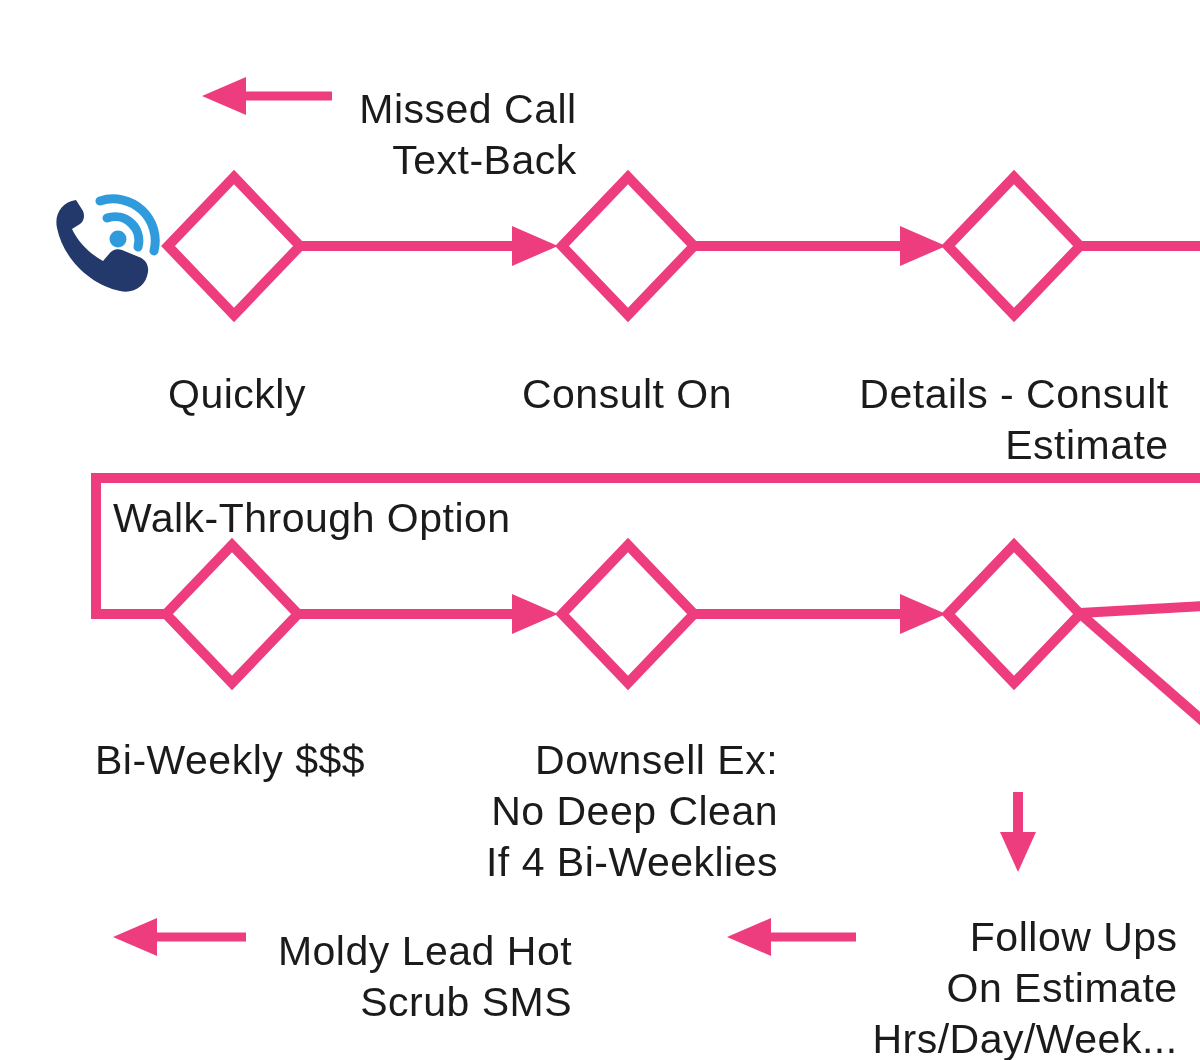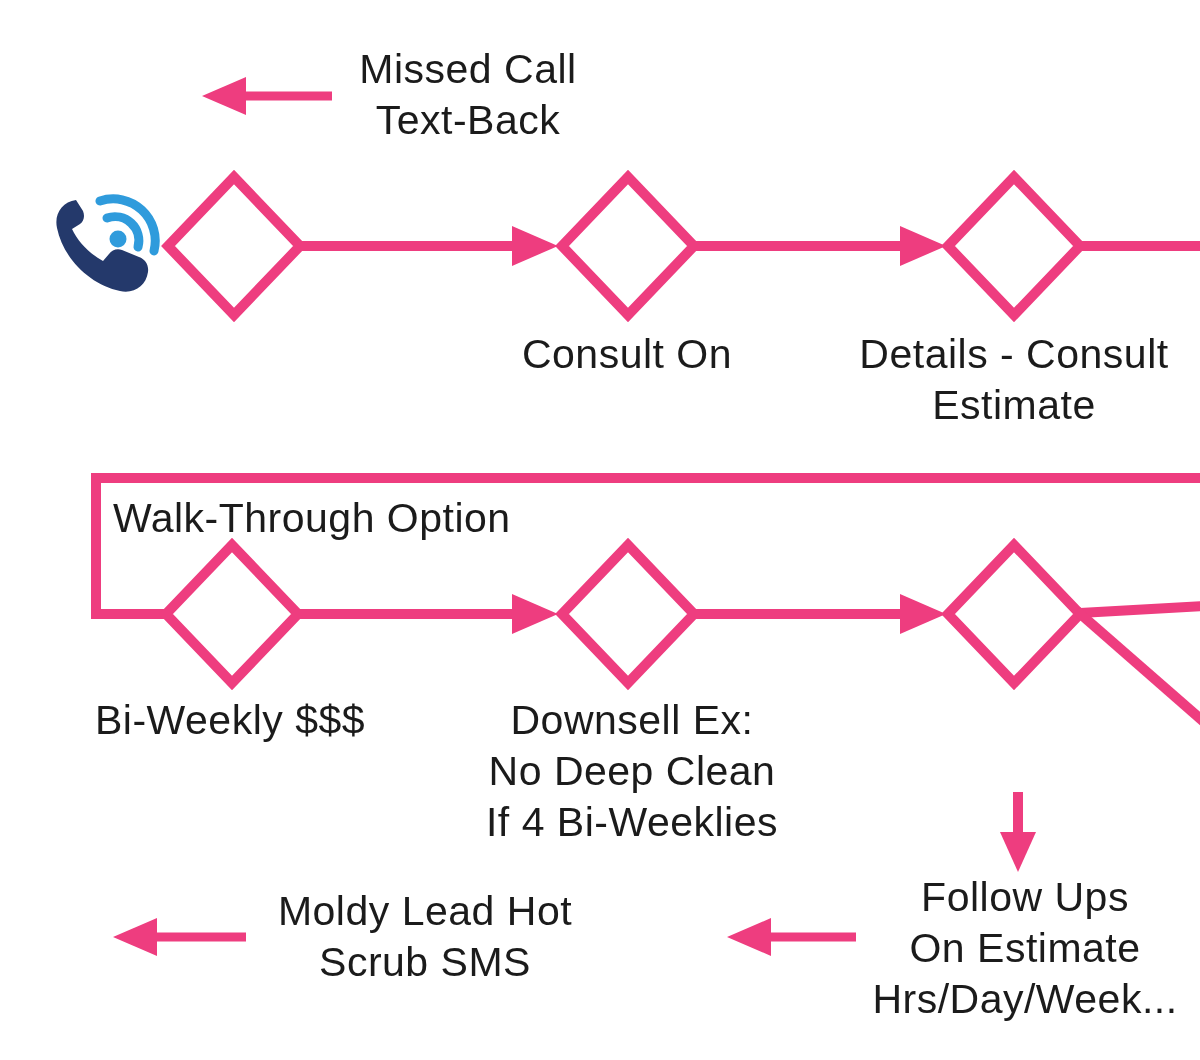--- a/index.html
+++ b/index.html
@@ -19,21 +19,21 @@
   }
   .diagram-svg{position:absolute;left:0;top:0;}
   .label{
     position:absolute;
     color:var(--ink);
     font-size:41px;
     line-height:51px;
     letter-spacing:0.5px;
     white-space:nowrap;
   }
-  .label.center{transform:translateX(-50%);text-align:center;}
+  .label.center{transform:translateX(-50%);text-align:right;margin-top:40px;}
 </style>
 </head>
 <body>
 
 <div class="canvas">
 
   <svg class="diagram-svg" width="1200" height="1060" viewBox="0 0 1200 1060">
 
     <g transform="translate(46,190)">
       <path fill="var(--navy)" d="M 30,10 C 16,12 8,24 11,38 C 17,68 44,95 74,101 C 88,104 100,96 102,82
@@ -95,20 +95,21 @@
       <polygon fill="var(--pink)" points="113,937 157,918 157,956"></polygon>
     </g>
   </svg>
 
   <div class="label center" style="left:468px;top:44px">
     <div>Missed Call</div>
     <div>Text-Back</div>
   </div>
 
   <div class="label center" style="left:237px;top:329px">
+    <div>Quickly</div>
   </div>
 
   <div class="label center" style="left:627px;top:329px">
     <div>Consult On</div>
   </div>
 
   <div class="label center" style="left:1014px;top:329px">
     <div>Details - Consult</div>
     <div>Estimate</div>
   </div>

